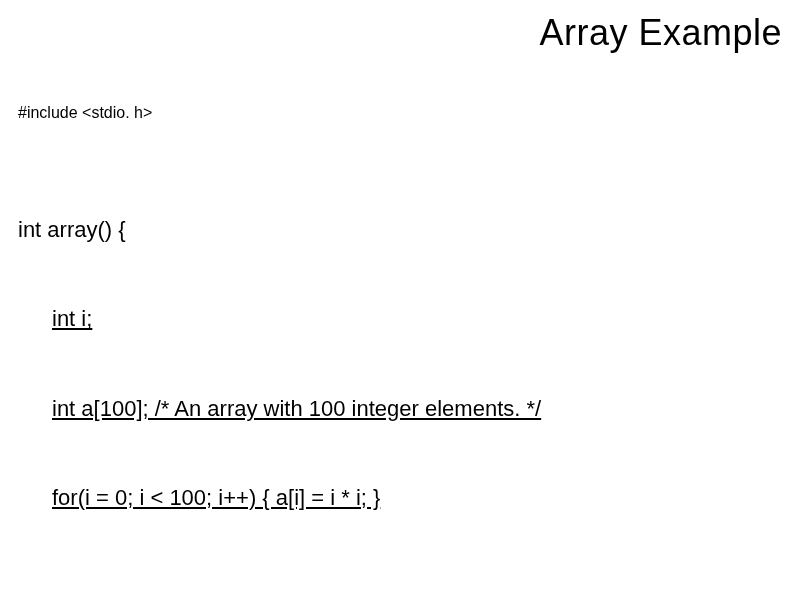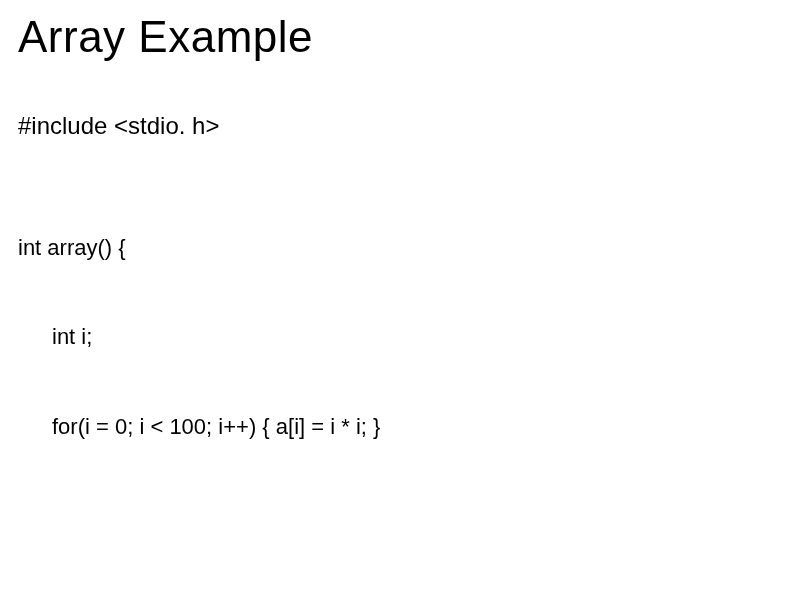--- a/index.html
+++ b/index.html
@@ -10,50 +10,53 @@
     background: #ffffff;
     font-family: Arial, Helvetica, sans-serif;
     color: #000000;
     overflow: hidden;
   }
   .slide {
     padding: 12px 18px;
     box-sizing: border-box;
   }
   .title {
-    font-size: 44px;
+    font-size: 36px;
     font-weight: normal;
-    margin: 0 0 50px 0;
+    margin: 0 0 50px 16px;
     letter-spacing: 0.5px;
+    text-align: right;
   }
   .subhead {
-    font-size: 24px;
+    font-size: 16px;
     margin: 0 0 34px 0;
   }
   .code {
     font-size: 22px;
     line-height: 1.35;
     white-space: pre;
     font-family: Arial, Helvetica, sans-serif;
   }
   .indent {
     padding-left: 34px;
     display: block;
+    text-decoration: underline;
   }
 </style>
 </head>
 <body>
 
 <div class="slide">
   <h1 class="title">Array Example</h1>
 
   <div class="subhead">#include &lt;stdio. h&gt;</div>
 
   <div class="code">
     <div>int array() {</div>
     <span class="indent">int i;</span>
+    <span class="indent">int a[100]; /* An array with 100 integer elements. */</span>
     <span class="indent">for(i = 0; i &lt; 100; i++) { a[i] = i * i; }</span>
     
     
     
     
   </div>
 </div>
 
 </body></html>

